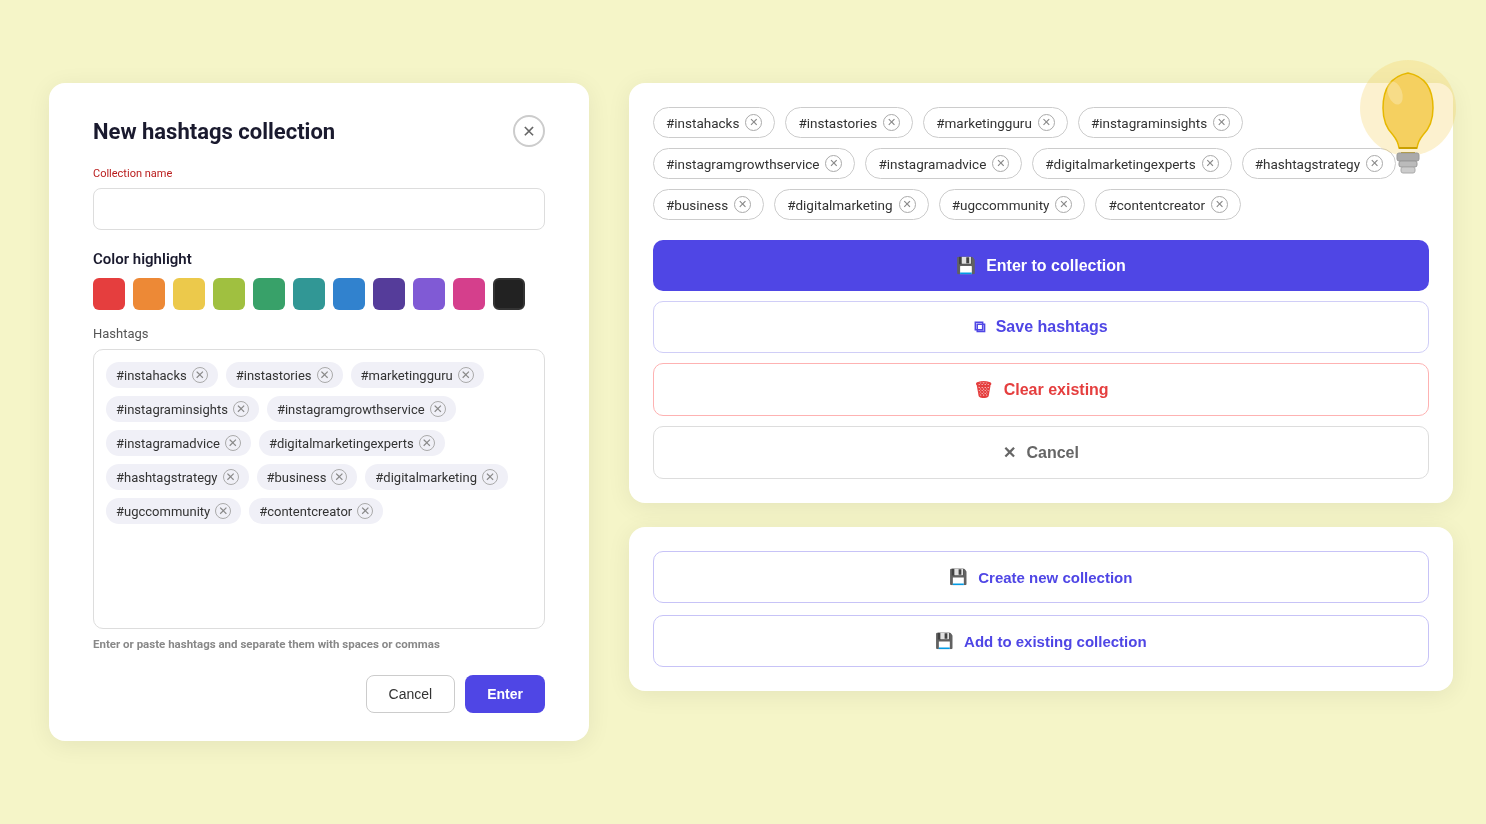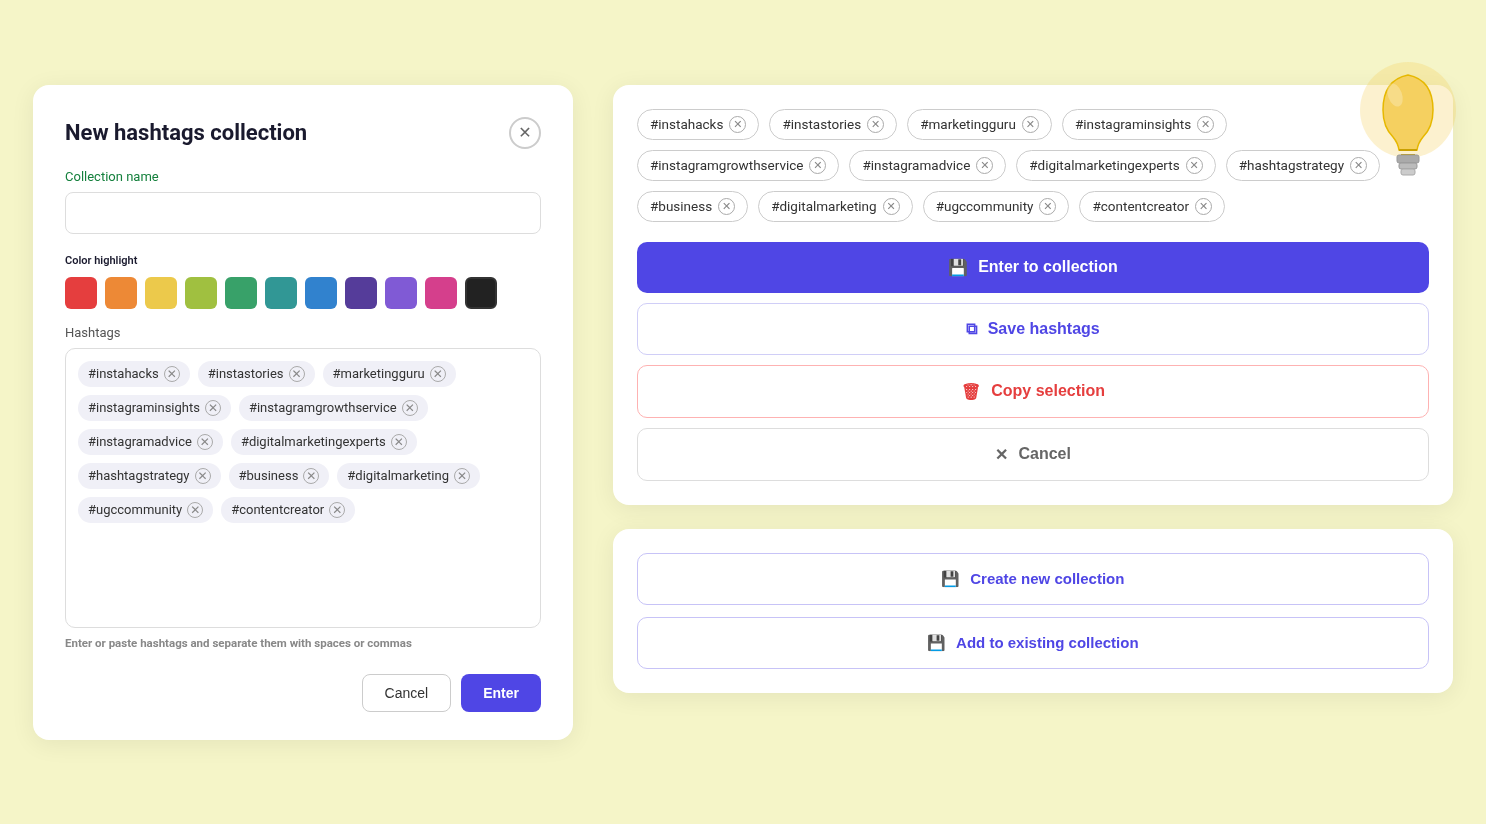--- a/index.html
+++ b/index.html
@@ -18,24 +18,25 @@
       width: 1420px;
       max-width: 100%;
       align-items: flex-start;
       position: relative;
     }
 
     
     .left-panel {
       background: #fff;
       border-radius: 16px;
-      padding: 32px 32px 28px;
+      padding: 32px 44px 28px;
       width: 540px;
       flex-shrink: 0;
       box-shadow: 0 4px 24px rgba(0,0,0,0.07);
+      margin-left: 16px;
     }
     .panel-header {
       display: flex;
       justify-content: space-between;
       align-items: center;
       margin-bottom: 20px;
     }
     .panel-title {
       font-size: 22px;
       font-weight: 700;
@@ -49,42 +50,42 @@
       background: transparent;
       cursor: pointer;
       display: flex;
       align-items: center;
       justify-content: center;
       font-size: 16px;
       color: #666;
     }
 
     .field-label {
-      font-size: 13px;
-      color: #15803d;
+      font-size: 11px;
+      color: #b91c1c;
       margin-bottom: 8px;
       font-weight: 400;
     }
     .text-input {
       width: 100%;
       height: 42px;
       border: 1.5px solid #ddd;
       border-radius: 8px;
       padding: 0 12px;
       font-size: 14px;
       outline: none;
       color: #333;
     }
 
     .color-section {
       margin-top: 20px;
       margin-bottom: 16px;
     }
     .color-section-label {
-      font-size: 11px;
+      font-size: 15px;
       font-weight: 600;
       color: #1a1a2e;
       margin-bottom: 10px;
     }
     .color-swatches {
       display: flex;
       gap: 8px;
       align-items: center;
     }
     .color-swatch {
@@ -464,21 +465,21 @@
         <span>Enter to collection</span>
       </button>
 
       <button class="action-btn btn-outline-purple">
         <span class="icon-copy">⧉</span>
         <span>Save hashtags</span>
       </button>
 
       <button class="action-btn btn-outline-red">
         <span class="icon-trash">🗑</span>
-        <span>Copy selection</span>
+        <span>Clear existing</span>
       </button>
 
       <button class="action-btn btn-outline-gray">
         <span class="icon-x">✕</span>
         <span>Cancel</span>
       </button>
     </div>
 
     <div class="right-bottom-panel">
       <button class="bottom-btn">

